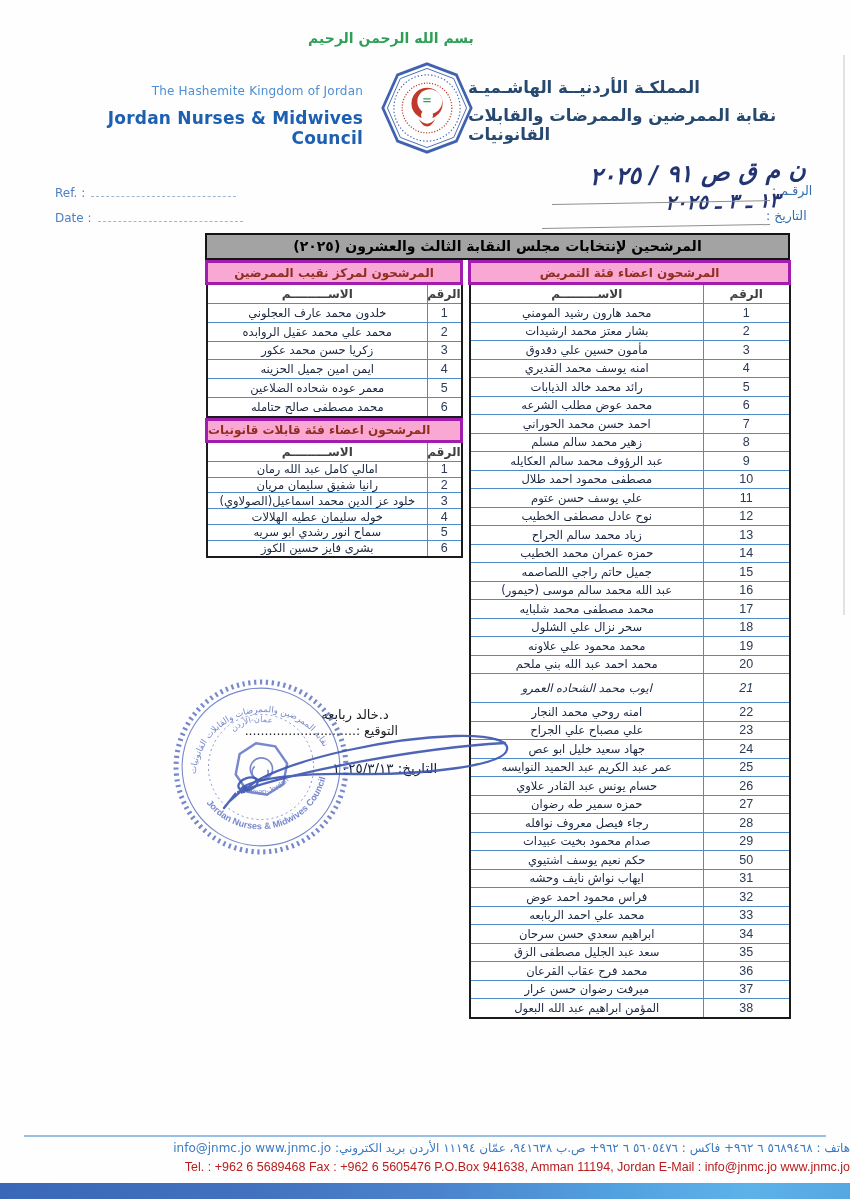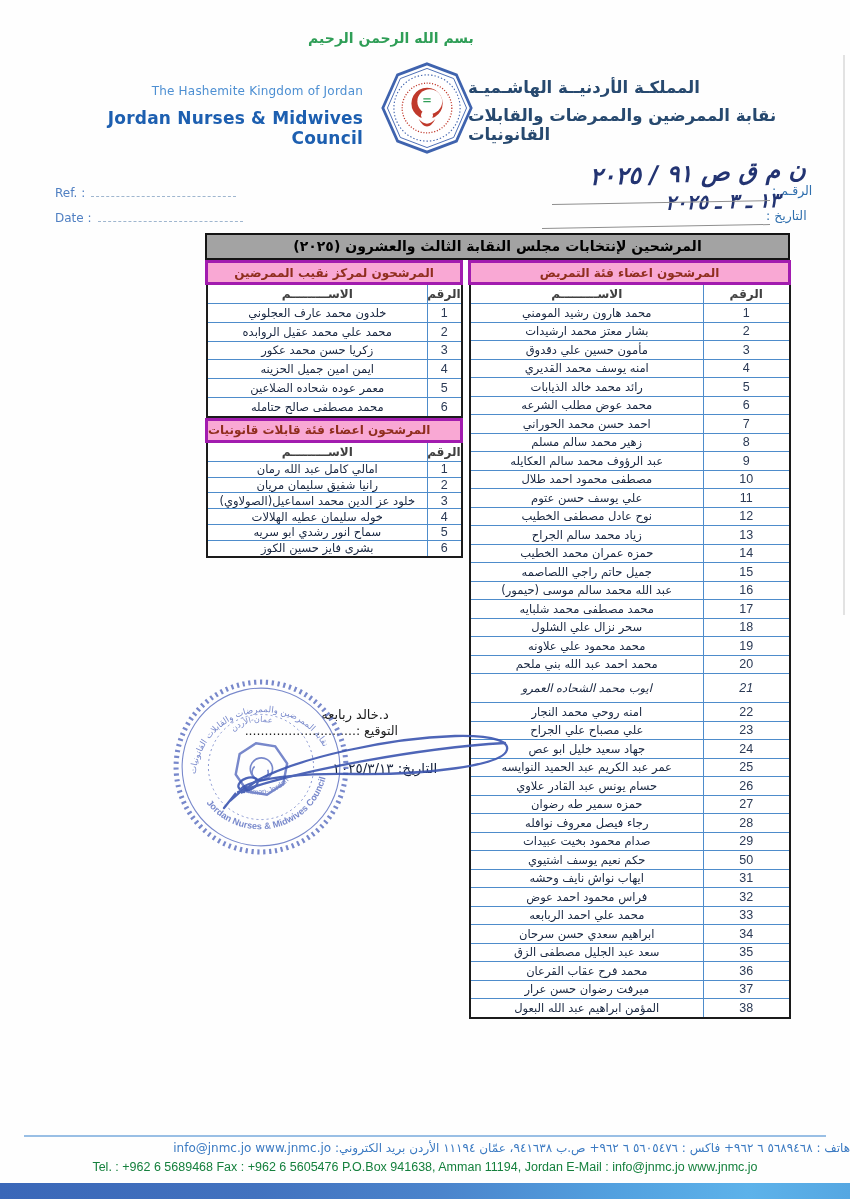--- a/index.html
+++ b/index.html
@@ -47,21 +47,21 @@
   
   .sig-title{left:190px;top:681px;width:280px;text-align:center;font-size:12.5px;color:#1d1d1d;direction:rtl;}
   .sig-name{left:285px;top:707px;width:140px;text-align:center;font-size:13px;color:#1d1d1d;direction:rtl;}
   .sig-line{left:222px;top:723px;width:176px;font-size:12.5px;color:#1d1d1d;direction:rtl;text-align:right;white-space:nowrap;overflow:hidden;}
   .sig-date{left:308px;top:760px;width:155px;font-size:13.5px;color:#14203a;direction:rtl;text-align:center;letter-spacing:1px;}
   .stamp{left:170px;top:676px;width:182px;height:182px;transform:rotate(-12deg);opacity:.82;}
   .scribble{left:175px;top:695px;width:345px;height:140px;}
   
   .foot-rule{left:24px;top:1135px;width:802px;height:2px;background:#77a9dc;opacity:.75;}
   .foot-ar{left:0;top:1141px;width:850px;text-align:right;direction:rtl;font-size:12px;color:#3b7ac2;}
-  .foot-en{left:0;top:1160px;width:850px;text-align:center;font-size:12.5px;color:#15803d;
+  .foot-en{left:0;top:1160px;width:850px;text-align:right;font-size:12.5px;color:#b91c1c;
            font-family:"Liberation Sans",sans-serif;}
   .foot-bar{left:0;top:1183px;width:850px;height:16px;
             background:linear-gradient(90deg,#3a67b8 0%,#4272bf 30%,#4b84cc 52%,#52a0df 72%,#5db2ea 88%,#55a7e2 100%);}
   .scan-edge{left:843px;top:55px;width:2px;height:560px;background:#cfcfcf;opacity:.6;}
 </style>
 </head>
 <body>
 
 <div class="doc">
 

